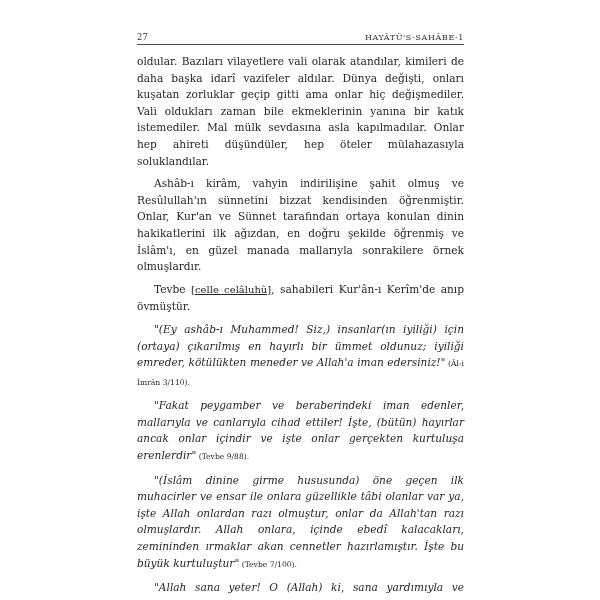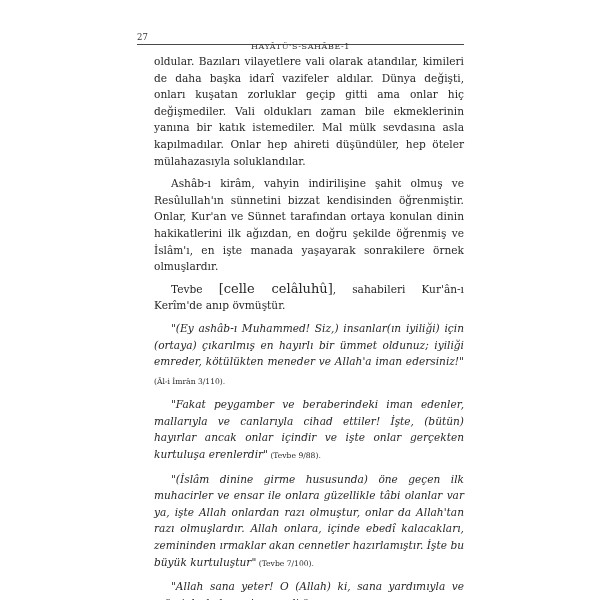--- a/index.html
+++ b/index.html
@@ -7,41 +7,41 @@
     .page {
       position: absolute; left: 137px; top: 31px; width: 327px;
       font-family: "DejaVu Serif", "Liberation Serif", serif;
       color: #262626;
     }
     .running-head {
       position: relative; height: 13px; border-bottom: 1px solid #4a4a4a;
       font-size: 8px; letter-spacing: 0.6px; color: #333;
     }
     .running-head .pno { position: absolute; left: 0; top: 1px; font-size: 8.5px; letter-spacing: 0; }
-    .running-head .title { position: absolute; left: 0; right: 0; top: 11px; text-align: center; }
+    .running-head .title { position: absolute; left: 0; right: 0; top: 2px; text-align: right; }
     .body-text { margin-top: 8px; font-size: 10.6px; line-height: 16.6px; text-align: justify; }
-    .body-text p { margin: 0 0 6px 17px; hyphens: manual; }
+    .body-text p { margin: 0 0 6px 0; hyphens: manual; }
     .body-text p.indent { text-indent: 17px; }
     .body-text p.noindent { text-indent: 0; }
     .quote { font-style: italic; }
     .ref { font-style: normal; font-size: 7.6px; }
-    .small { font-size: 13px; }
+    .small { font-size: 10px; text-decoration: underline; }
   </style>
 </head>
 <body>
 
 <div class="page">
   <div class="running-head">
     <span class="pno">27</span>
     <span class="title">HAYÂTÜ'S-SAHÂBE-1</span>
   </div>
 
   <div class="body-text">
     <p class="noindent">oldular. Bazıları vilayetlere vali olarak atandılar, kimileri de daha başka idarî vazifeler aldılar. Dünya değişti, onları kuşatan zorluklar geçip gitti ama onlar hiç değişmediler. Vali oldukları zaman bile ekmeklerinin yanına bir katık istemediler. Mal mülk sevdasına asla kapılmadılar. Onlar hep ahireti düşündüler, hep öteler mülahazasıyla soluklandılar.</p>
-    <p class="indent">Ashâb-ı kirâm, vahyin indirilişine şahit olmuş ve Resûlullah'ın sünnetini bizzat kendisinden öğrenmiştir. Onlar, Kur'an ve Sünnet tarafından ortaya konulan dinin hakikatlerini ilk ağızdan, en doğru şekilde öğrenmiş ve İslâm'ı, en işte manada yaşayarak sonrakilere örnek olmuşlardır.</p>
+    <p class="indent">Ashâb-ı kirâm, vahyin indirilişine şahit olmuş ve Resûlullah'ın sünnetini bizzat kendisinden öğrenmiştir. Onlar, Kur'an ve Sünnet tarafından ortaya konulan dinin hakikatlerini ilk ağızdan, en doğru şekilde öğrenmiş ve İslâm'ı, en güzel manada mallarıyla sonrakilere örnek olmuşlardır.</p>
     <p class="indent"><span>Tevbe </span><span class="small">[celle celâluhû]</span><span>, sahabileri Kur'ân-ı Kerîm'de anıp övmüştür.</span></p>
     <p class="indent"><span class="quote">"(Ey ashâb-ı Muhammed! Siz,) insanlar(ın iyiliği) için (ortaya) çıkarılmış en hayırlı bir ümmet oldunuz; iyiliği emreder, kötülükten meneder ve Allah'a iman edersiniz!"</span><span class="ref"> (Âl-i İmrân 3/110).</span></p>
     <p class="indent"><span class="quote">"Fakat peygamber ve beraberindeki iman edenler, mallarıyla ve canlarıyla cihad ettiler! İşte, (bütün) hayırlar ancak onlar içindir ve işte onlar gerçekten kurtuluşa erenlerdir"</span><span class="ref"> (Tevbe 9/88).</span></p>
     <p class="indent"><span class="quote">"(İslâm dinine girme hususunda) öne geçen ilk muhacirler ve ensar ile onlara güzellikle tâbi olanlar var ya, işte Allah onlardan razı olmuştur, onlar da Allah'tan razı olmuşlardır. Allah onlara, içinde ebedî kalacakları, zemininden ırmaklar akan cennetler hazırlamıştır. İşte bu büyük kurtuluştur"</span><span class="ref"> (Tevbe 7/100).</span></p>
     <p class="indent"><span class="quote">"Allah sana yeter! O (Allah) ki, sana yardımıyla ve müminlerle kuvvet verendir"</span></p>
 
   </div>
 </div>
 
 </body></html>

